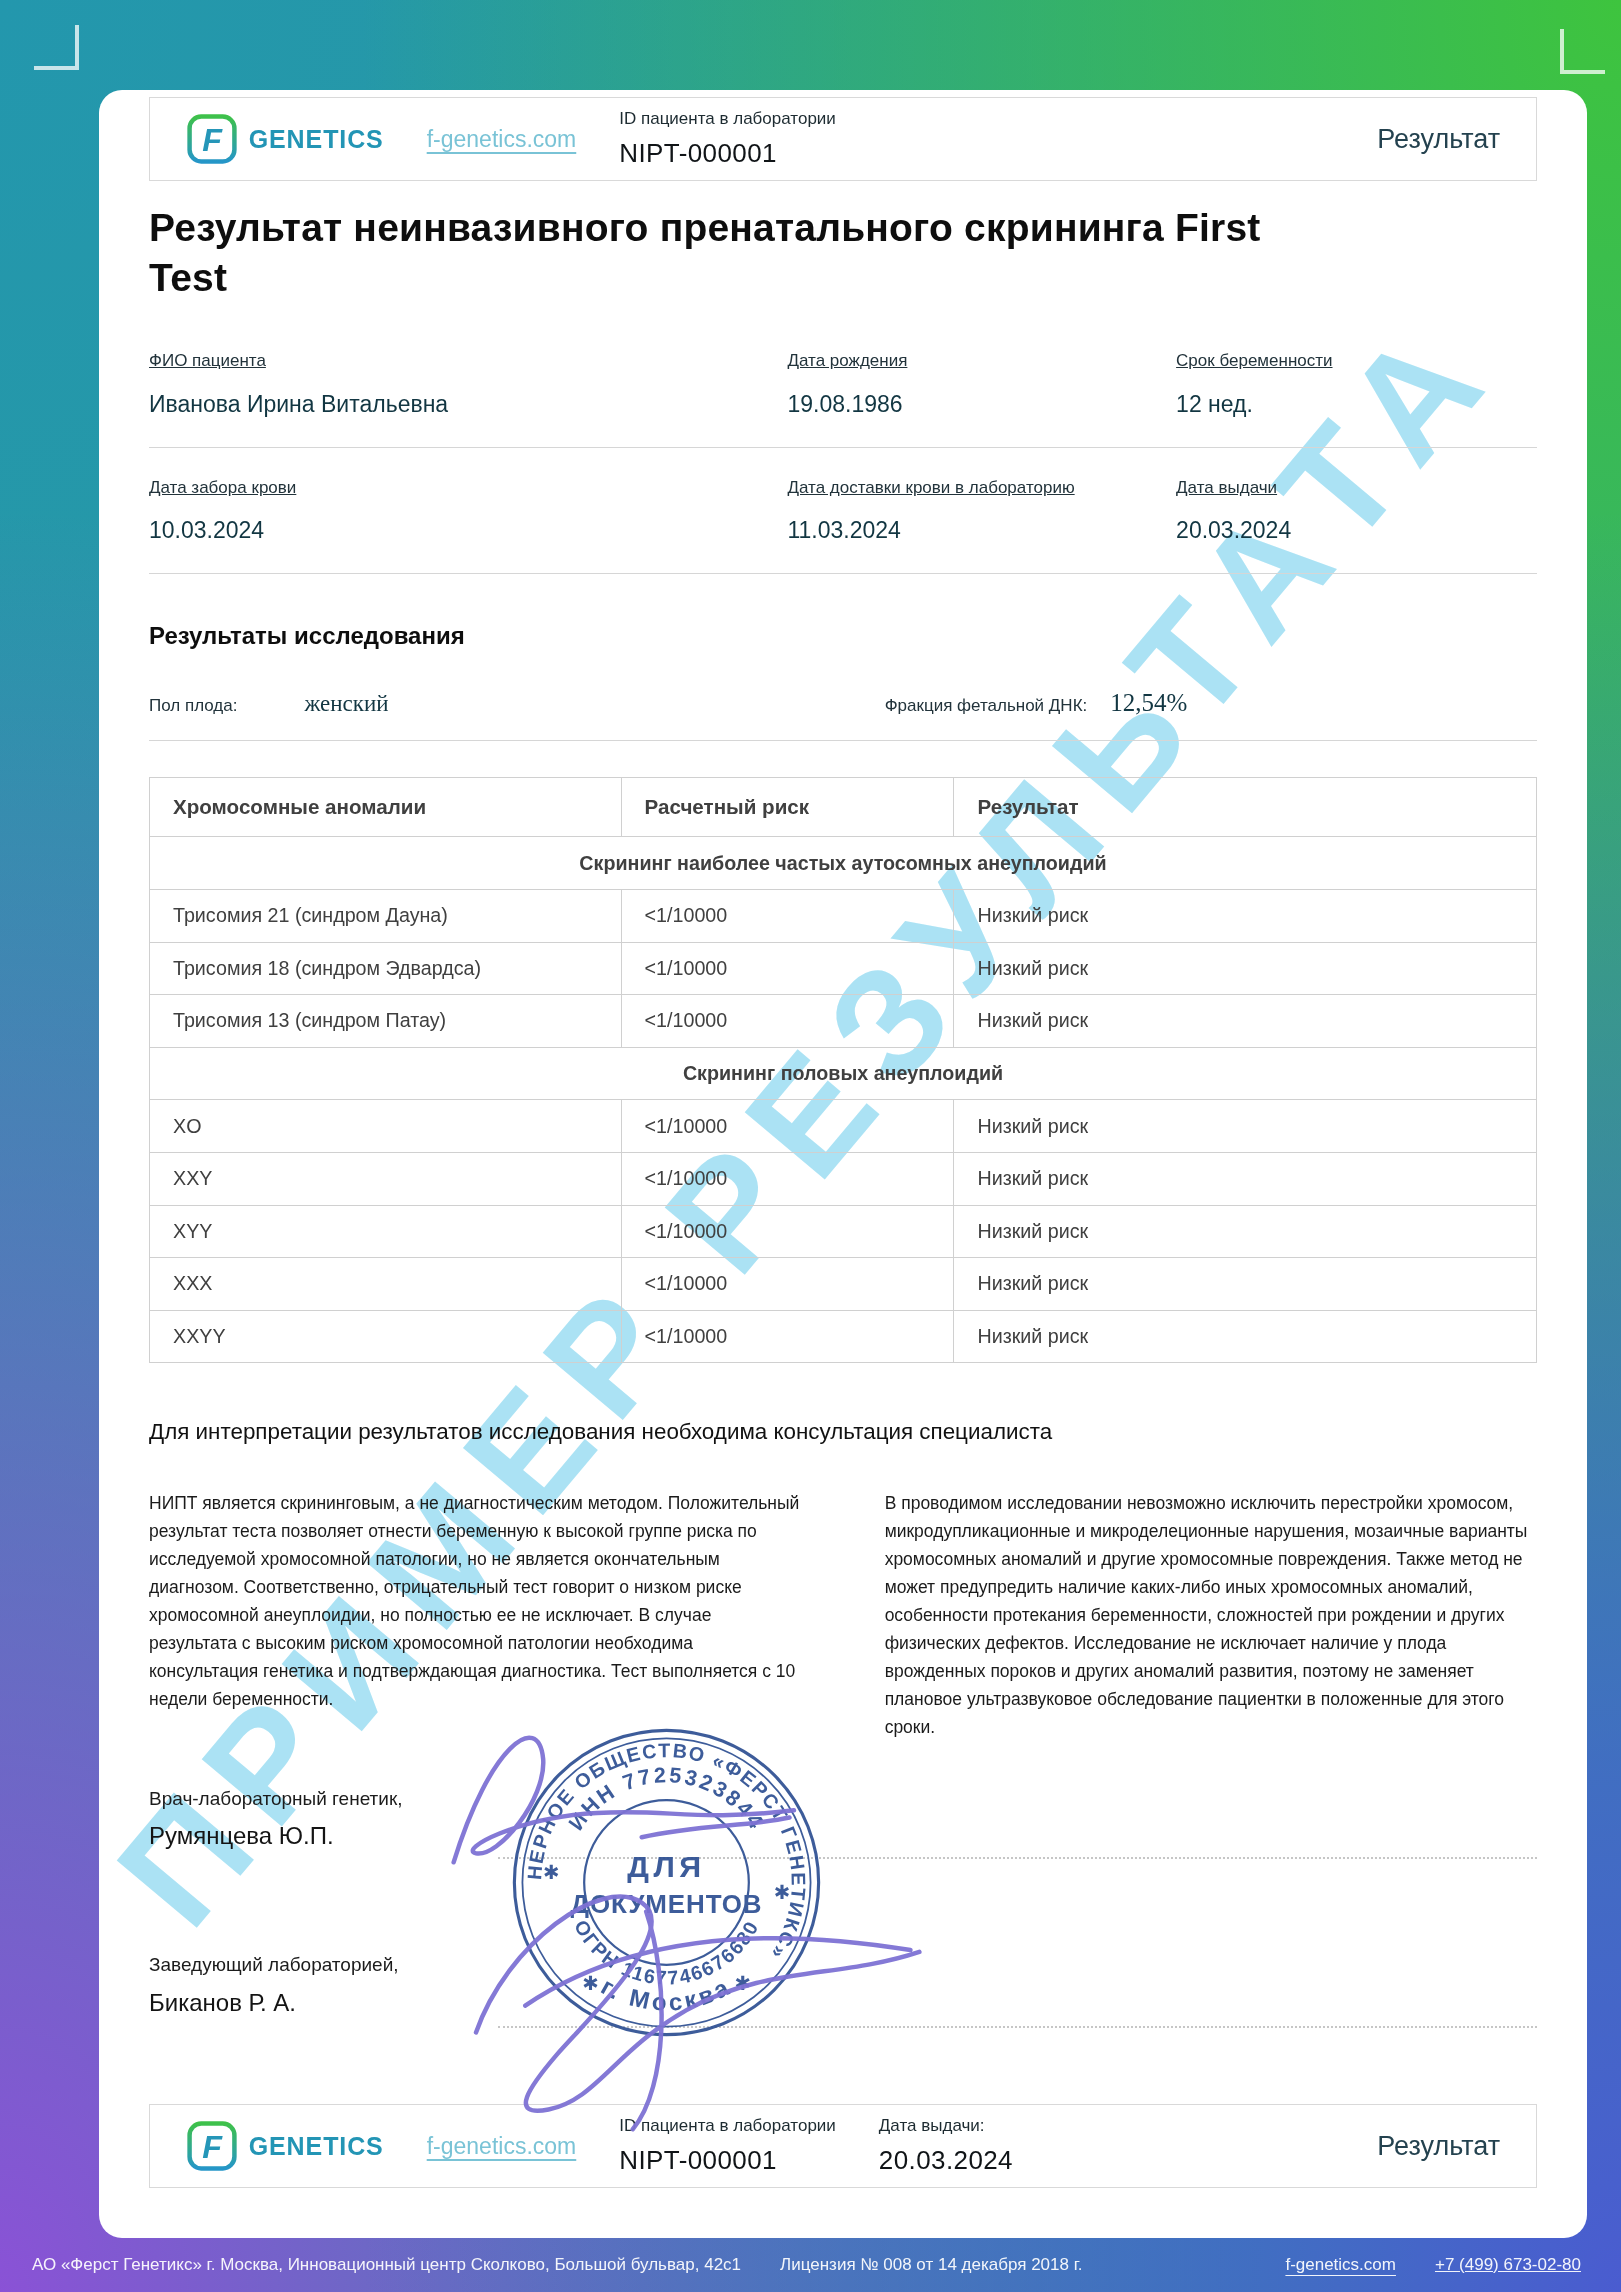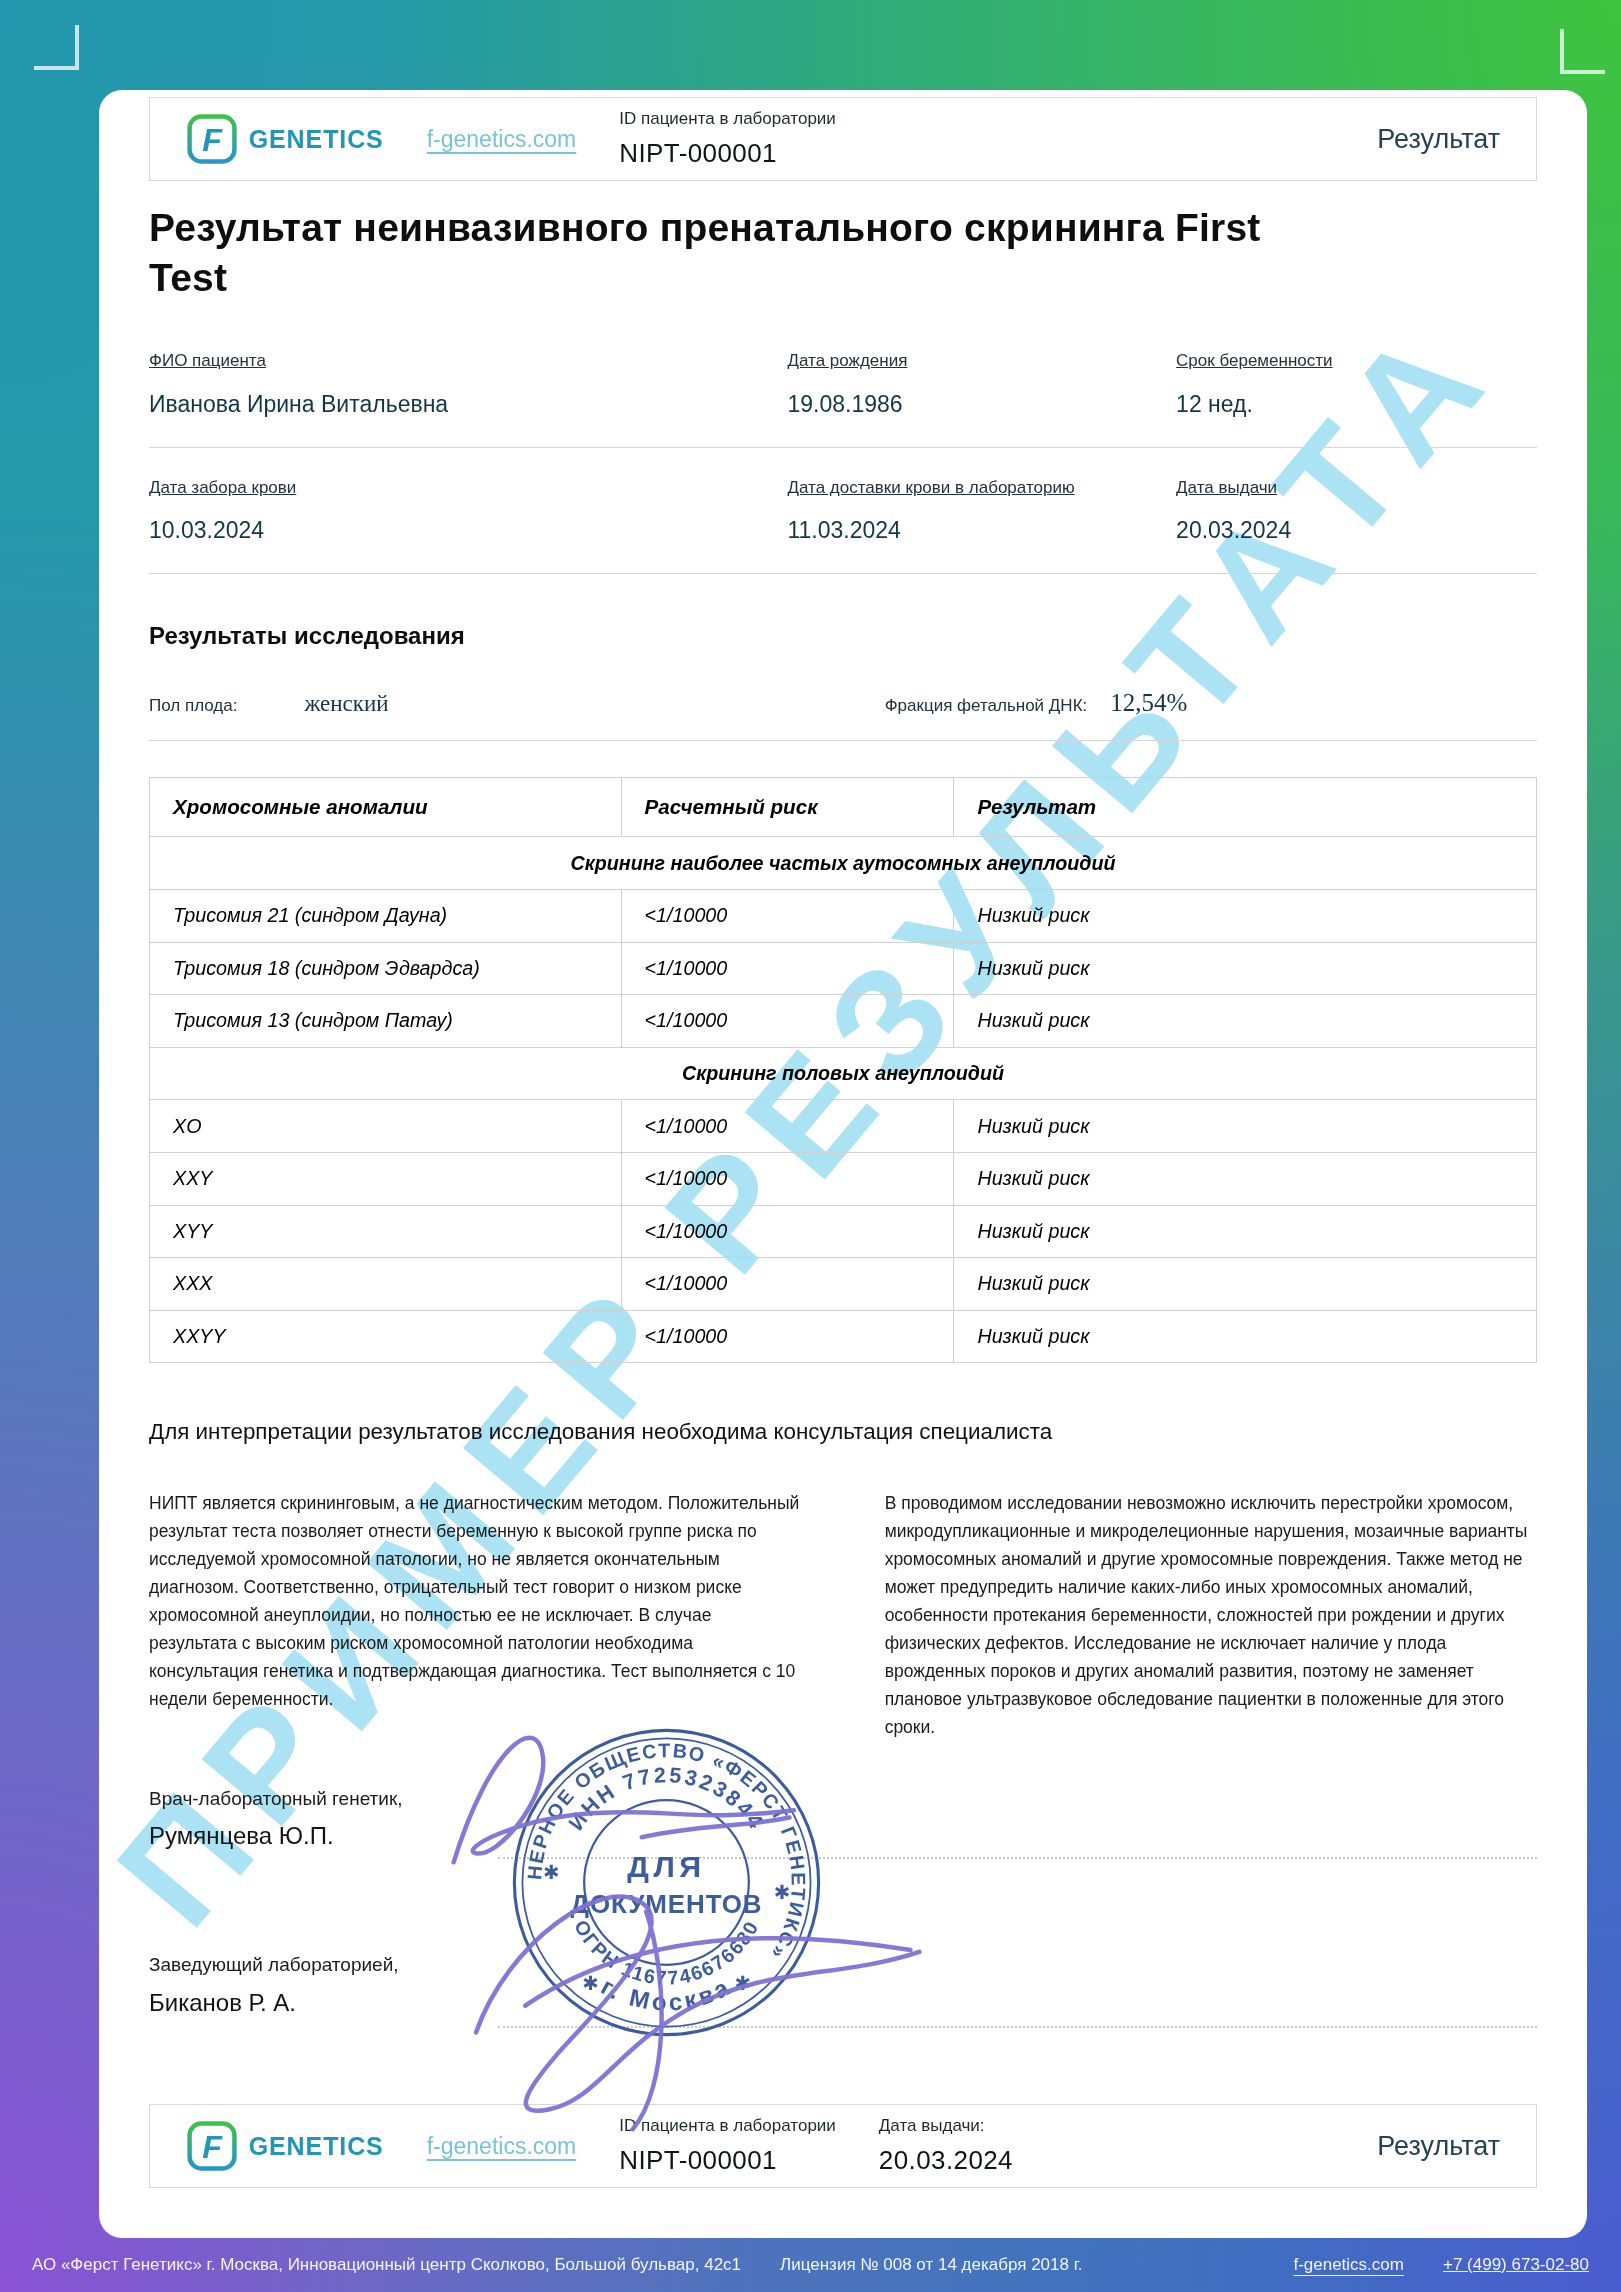--- a/index.html
+++ b/index.html
@@ -50,41 +50,41 @@
 
   h2.section { margin-top:48px; font-size:24px; color:#0e0e0e; }
 
   .sex-row { display:flex; align-items:baseline; margin-top:39px; padding-bottom:23px; border-bottom:1.8px solid #d6d6d6;gap:44px; }
   .sex-row .flabel { font-size:17px; color:#22333b; }
   .sex-row .fvalue { font-size:23px; color:#123642; margin-left:23px;font-family:Liberation Serif, serif; }
   .sex-row .fraction { margin-left:auto; width:47%; display:flex; align-items:baseline; }
   .sex-row .fraction .fvalue { font-size:25px; }
 
   table.risks { margin-top:36px; width:100%; border-collapse:collapse; }
-  table.risks th, table.risks td { border:1.8px solid #d0d0d0; padding:14.3px 23px; text-align:left; font-size:19.7px; color:#000000;font-style:italic; }
+  table.risks th, table.risks td { border:1.8px solid #d0d0d0; padding:14.3px 23px; text-align:left; font-size:19.7px; color:#404040; }
   table.risks th { font-weight:700; font-size:20.6px; padding:17px 23px; }
   table.risks td.sect { text-align:center; font-weight:700; }
 
   .interp-head { margin-top:56px; font-size:22.4px; color:#111; }
   .paras { display:flex; margin-top:36px; justify-content:space-between; }
   .paras p { width:47%; font-size:17.5px; line-height:1.6; color:#1b1b1b;margin-top:8px; }
 
   .sig-section { position:relative; margin-top:41px; height:269px; }
   .sig-block { position:absolute; left:0; width:376px; }
   .sig-block .role { font-size:19px; color:#1c1c1c; margin-bottom:12.5px; }
   .sig-block .name { font-size:24px; color:#141414; }
   .sig-block.b1 { top:5.4px; } .sig-block.b2 { top:172px; }
   .dotline { position:absolute; left:349px; right:0; border-bottom:2.7px dotted #c6c6c6; z-index:1; }
   .dotline.l1 { top:75px; } .dotline.l2 { top:244px; }
   .stamp-wrap { position:absolute; left:360px; top:-57px; z-index:2; }
   .sign-wrap  { position:absolute; left:224px; top:-72px; z-index:3; }
 
   .bottombox { margin-top:auto; }
 
-  .page-footer { position:absolute; left:0; right:0; bottom:0; height:56px; display:flex; align-items:center; padding:0 32px; gap:39px; }
+  .page-footer { position:absolute; left:0; right:8px; bottom:0; height:56px; display:flex; align-items:center; padding:0 32px; gap:39px; }
   .page-footer span, .page-footer a { font-size:17px; color:rgba(255,255,255,.93); }
   .page-footer .spacer { flex:1; }
   .page-footer a.fsite { text-decoration:underline; text-underline-offset:4.5px; }
 </style>
 </head>
 <body>
 
 <div class="corner-mark tl"></div>
 <div class="corner-mark tr"></div>
 

